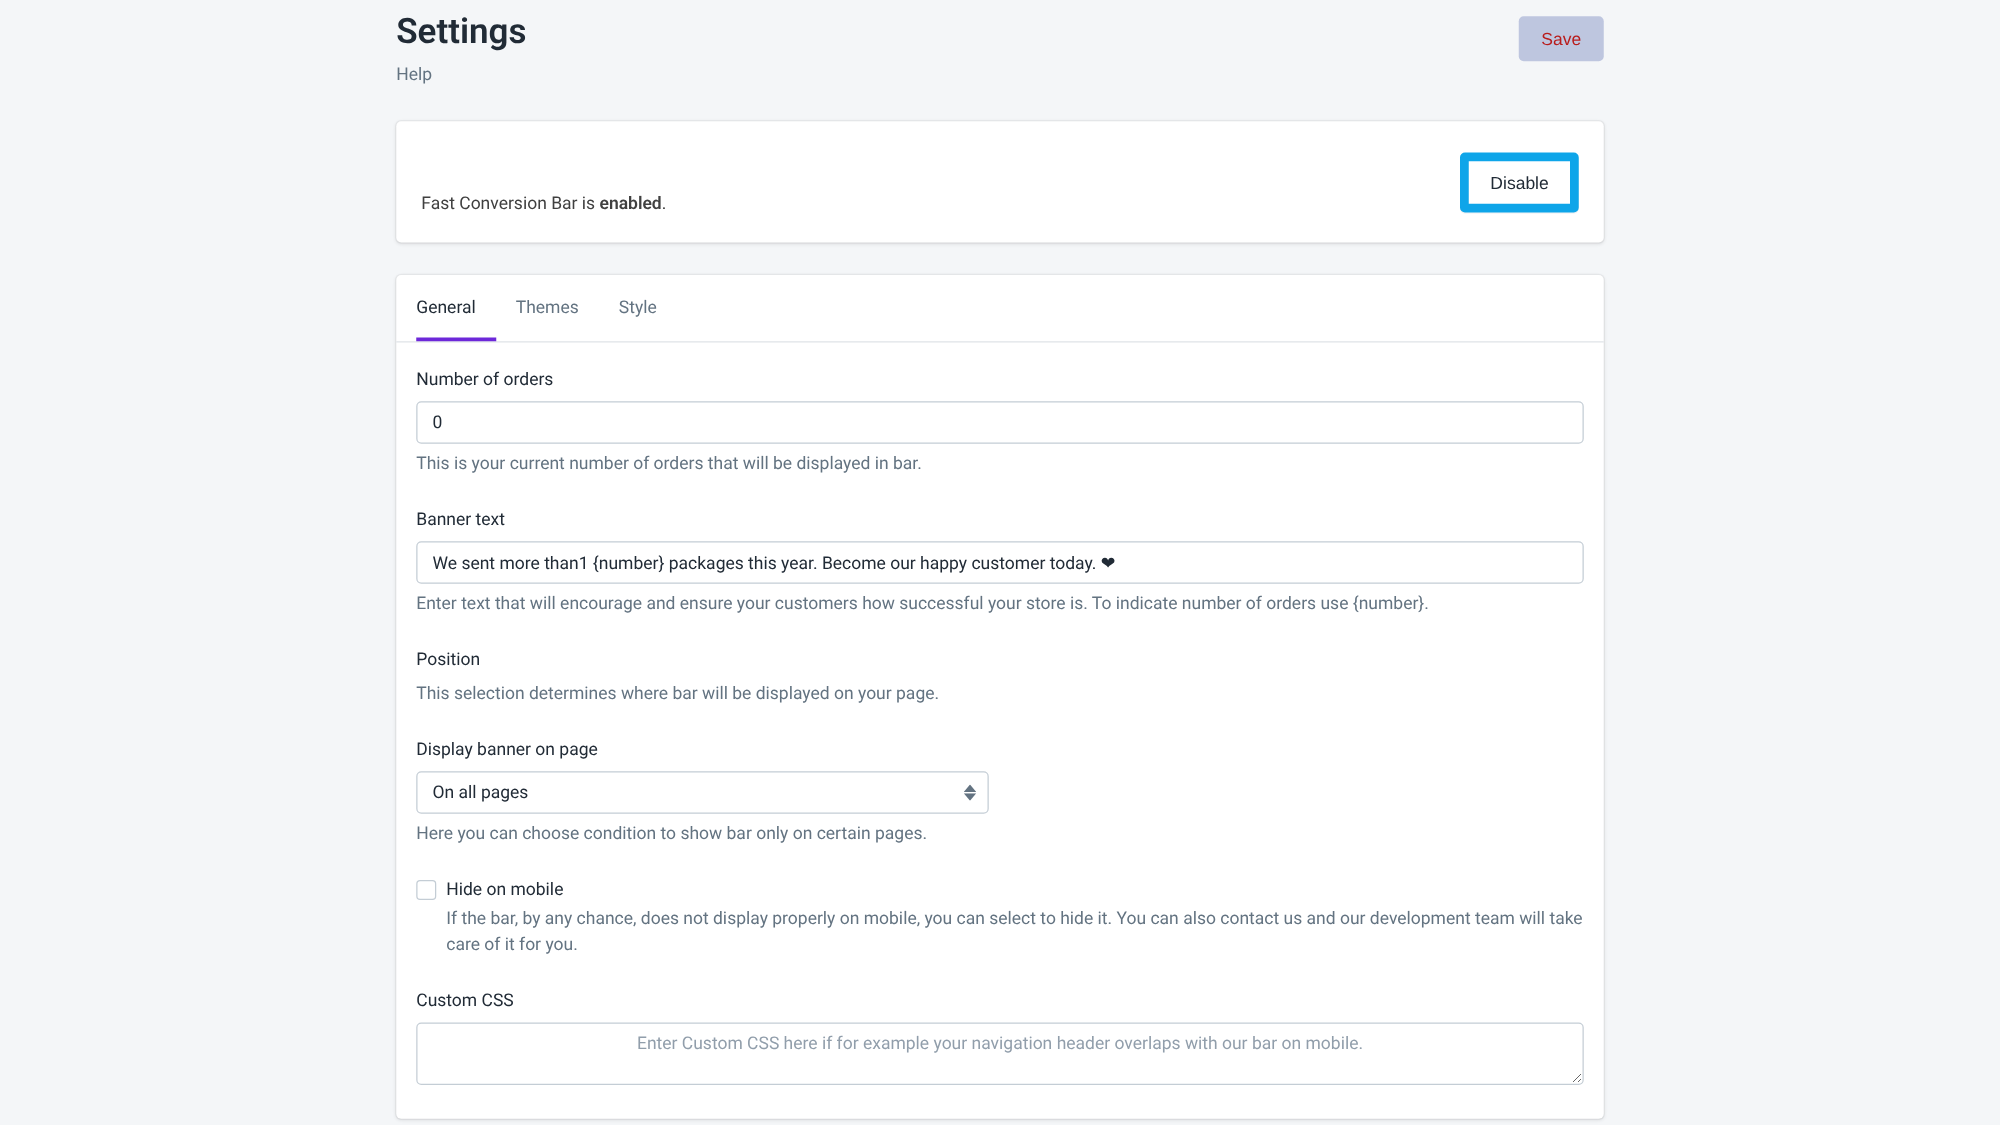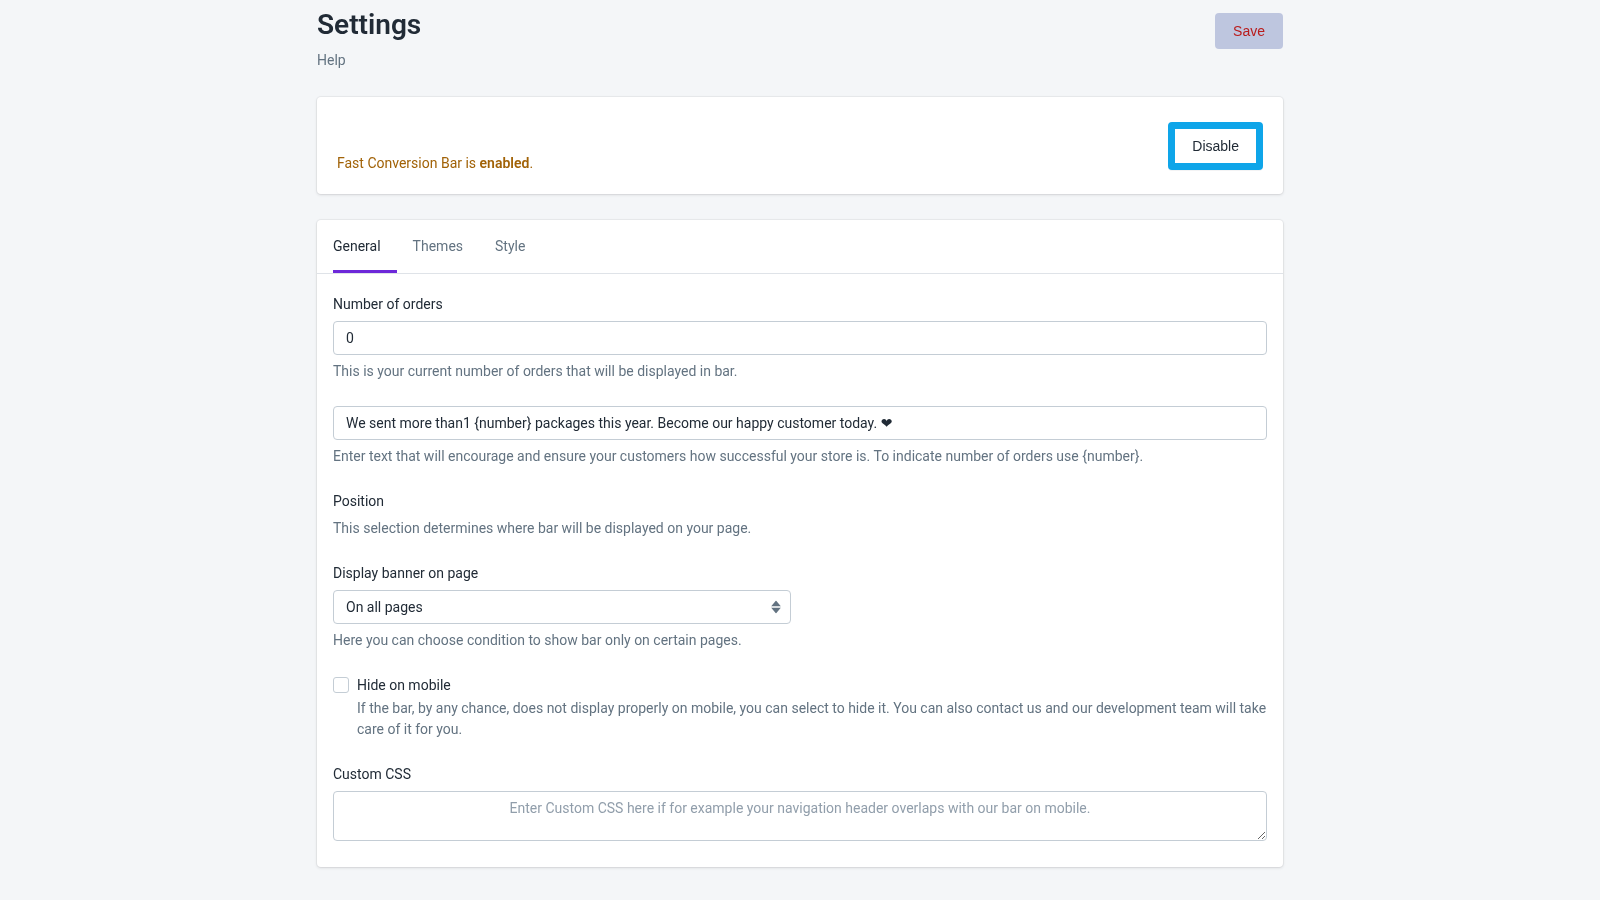--- a/index.html
+++ b/index.html
@@ -53,21 +53,21 @@
       margin-top: 26px;
     }
     .status-card {
       padding: 20px;
       display: flex;
       justify-content: space-between;
       align-items: center;
       margin-top: 26px;
     }
     .status-text {
-      color: #a16207;
+      color: #404040;
       margin-top: 36px;
     }
     .status-text strong {
       font-weight: 600;
     }
     .disable-btn {
       background: #ffffff;
       border: 7px solid #0ea5e9;
       border-radius: 4px;
       padding: 9px 17px;
@@ -217,20 +217,21 @@
 
     <div class="form-body">
 
       <div class="form-group">
         <label class="field-label">Number of orders</label>
         <input type="text" class="text-input" value="0" style="">
         <div class="help-text">This is your current number of orders that will be displayed in bar.</div>
       </div>
 
       <div class="form-group">
+        <label class="field-label">Banner text</label>
         <input type="text" class="text-input" value="We sent more than1 {number} packages this year. Become our happy customer today. ❤" style="">
         <div class="help-text">Enter text that will encourage and ensure your customers how successful your store is. To indicate number of orders use {number}.</div>
       </div>
 
       <div class="form-group">
         <label class="field-label">Position</label>
         <div class="help-text">This selection determines where bar will be displayed on your page.</div>
       </div>
 
       <div class="form-group">

